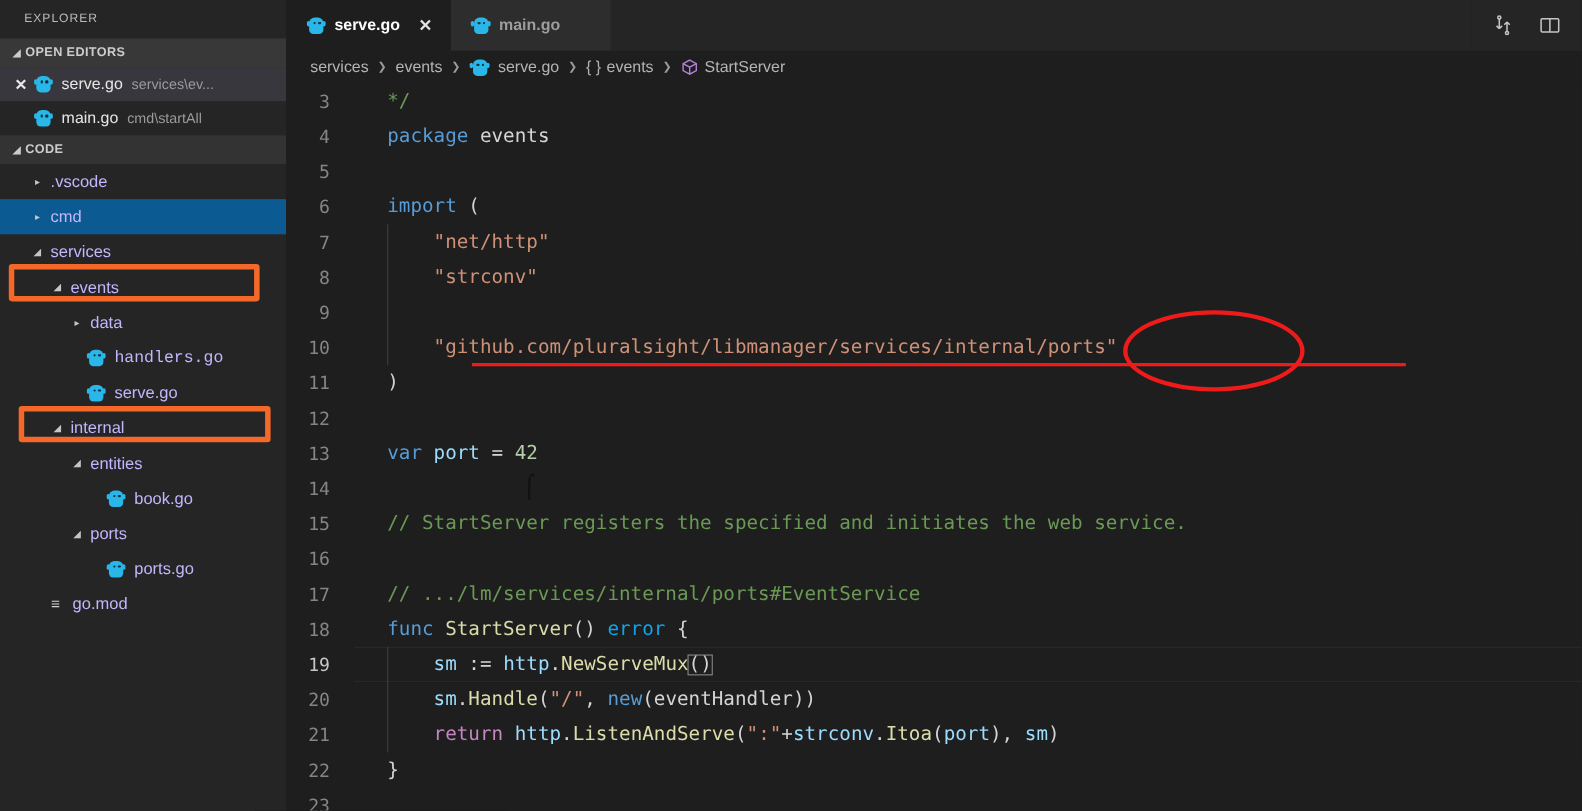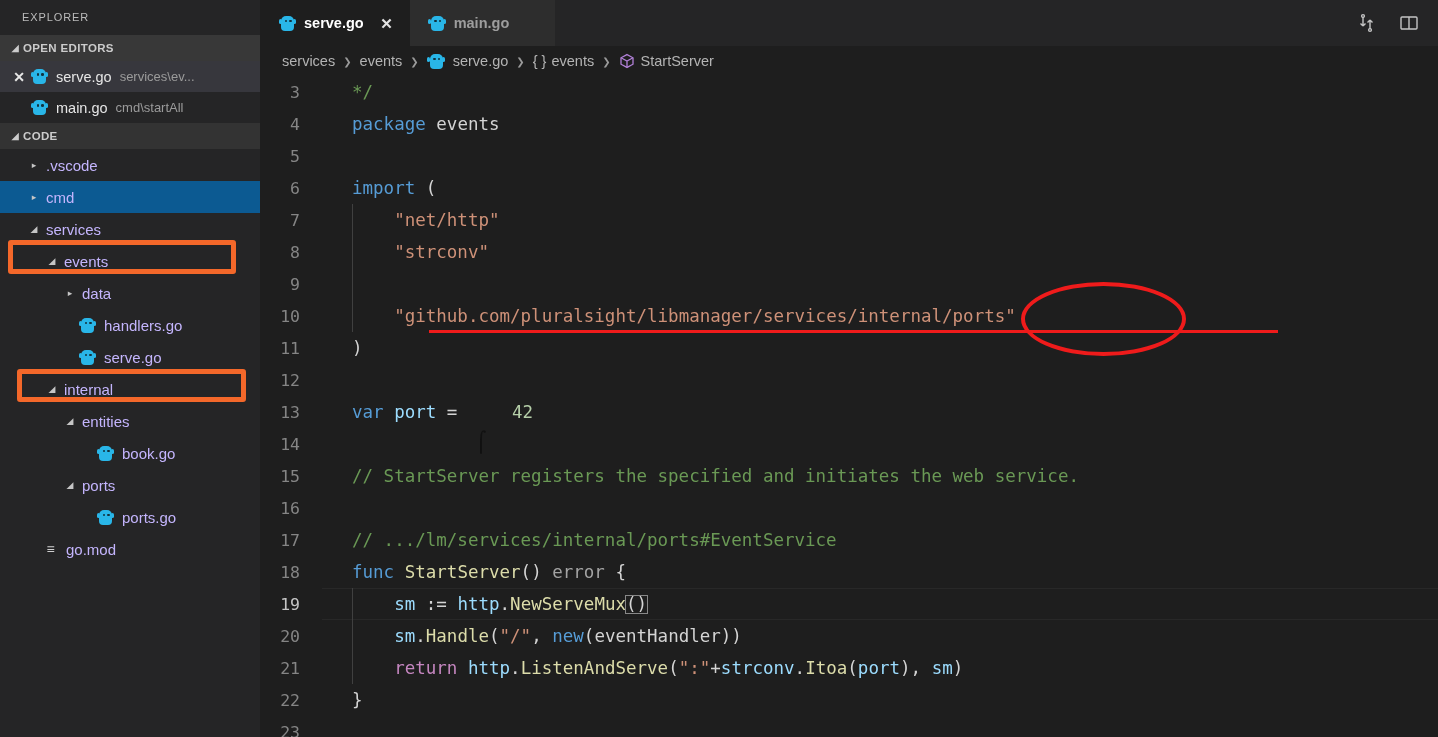--- a/index.html
+++ b/index.html
@@ -146,22 +146,22 @@
     position:absolute; left:62px; right:0; top:0; height:32px;
     border-top:1px solid #282828; border-bottom:1px solid #282828;
   }
 
   
   .kw   { color:#569cd6; }
   .kw2  { color:#c586c0; }
   .str  { color:#ce9178; }
   .cmt  { color:#6a9955; }
   .fn   { color:#dcdcaa; }
-  .typ  { color:#a3a3a3; }
-  .num  { color:#b5cea8;margin-left:44px; }
+  .typ  { color:#0ea5e9; }
+  .num  { color:#b5cea8; }
   .var  { color:#9cdcfe; }
   .pl   { color:#d4d4d4; }
 
   .bracket-box {
     display:inline-block; border:1px solid #888888;
     margin:0 -1px; padding:0 0; line-height:1;
   }
 
   
   .red-underline {
@@ -238,21 +238,21 @@
         <div class="tree-row" style="padding-left: 44px;">
           <span class="arrow">◢</span>
           <span style="width: 4px; flex: 0 0 4px;"></span>
           <span class="tree-label">events</span>
         </div>
         <div class="tree-row" style="padding-left: 62px;">
           <span class="arrow">▸</span>
           <span style="width: 4px; flex: 0 0 4px;"></span>
           <span class="tree-label">data</span>
         </div>
-        <div class="tree-row" style="padding-left: 62px;">
+        <div class="tree-row" style="padding-left: 62px; font-family: Liberation Mono, monospace;">
           <span class="arrow"></span>
           <span class="go-icon">
             <i class="ear l"></i>
             <i class="ear r"></i>
             <i class="body"></i>
             <i class="eye l"></i>
             <i class="eye r"></i>
           </span>
           <span class="tree-label">handlers.go</span>
         </div>

